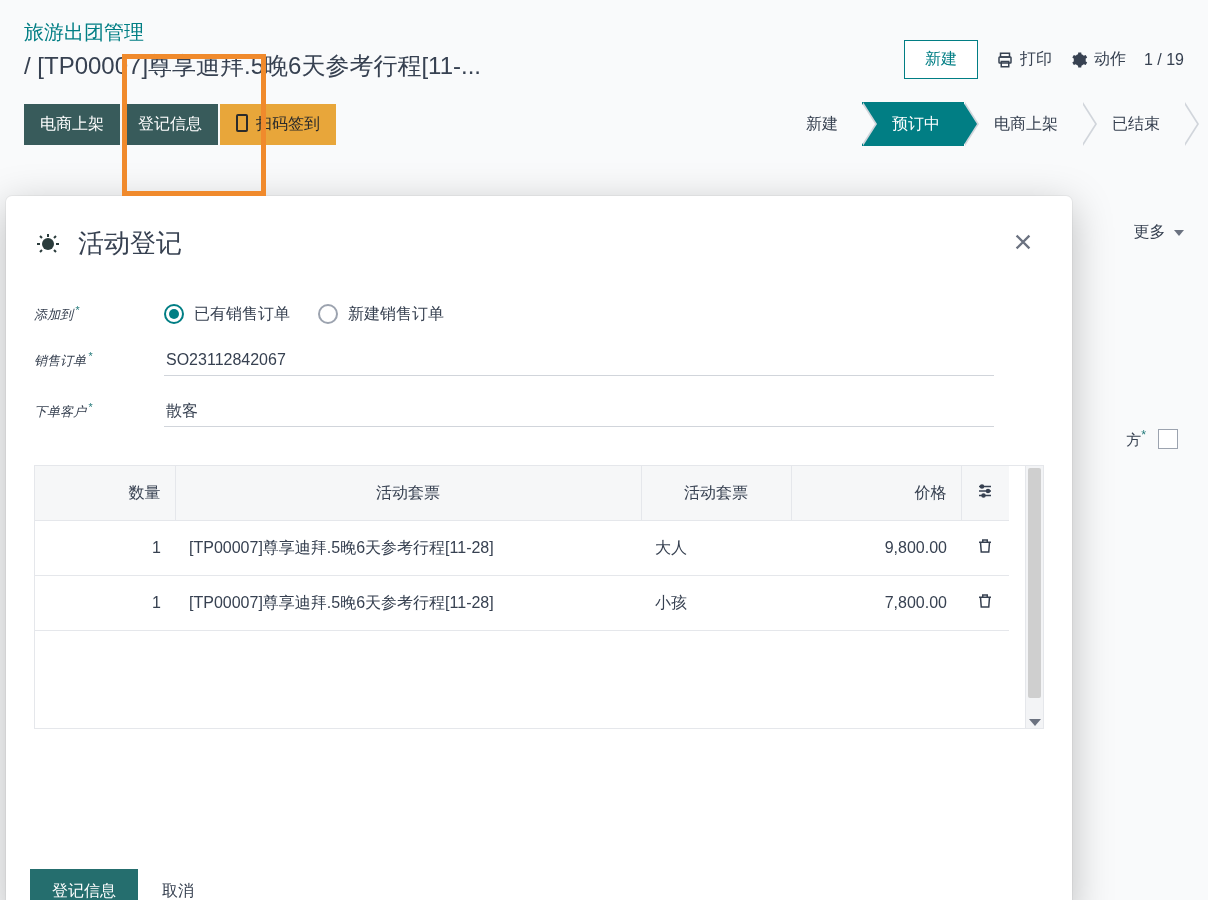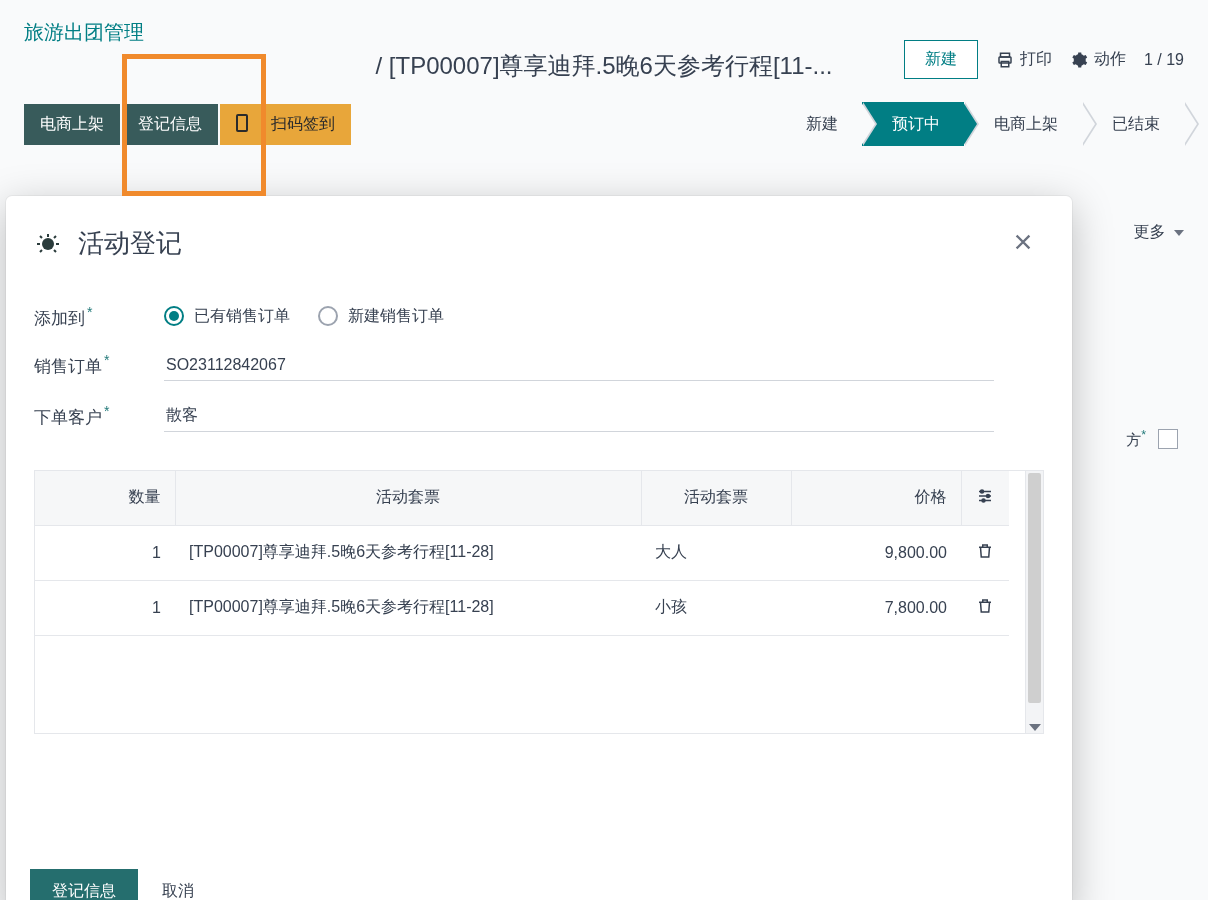--- a/index.html
+++ b/index.html
@@ -21,21 +21,20 @@
 .breadcrumb-title {
   font-size: 20px;
   color: #017e84;
   font-weight: 500;
   line-height: 1.4;
 }
 .breadcrumb-sub {
   font-size: 24px;
   color: #374151;
   margin-top: 4px;
-  text-align: center;
 }
 .header-right {
   position: absolute;
   right: 24px;
   top: 40px;
   display: flex;
   align-items: center;
   gap: 18px;
 }
 .btn-outline {
@@ -80,21 +79,21 @@
   cursor: pointer;
 }
 .btn-warn {
   background: #e8a63a;
   color: #2b2b2b;
   border: none;
   padding: 10px 16px;
   font-size: 16px;
   cursor: pointer;
   display: inline-flex;
-  gap: 23px;
+  gap: 8px;
 }
 .phone-icon {
   display:inline-block;
   width: 12px; height: 18px;
   border: 2px solid #2b2b2b;
   border-radius: 2px;
   position: relative;
 }
 
 
@@ -235,22 +234,23 @@
   flex-direction: column;
 }
 
 .form-row {
   display: flex;
   align-items: center;
   margin-bottom: 20px;
 }
 .form-label {
   width: 130px;
-  font-size: 17px;
-  color: #374151;
+  font-size: 13px;
+  color: #374151;
+  font-style: italic;
 }
 .form-label sup { color: #247a7a; margin-left: 2px; }
 .radio-group { display: flex; gap: 28px; align-items: center; }
 .radio {
   display: inline-flex;
   align-items: flex-start;
   gap: 10px;
   font-size: 16px;
   cursor: pointer;
 }

